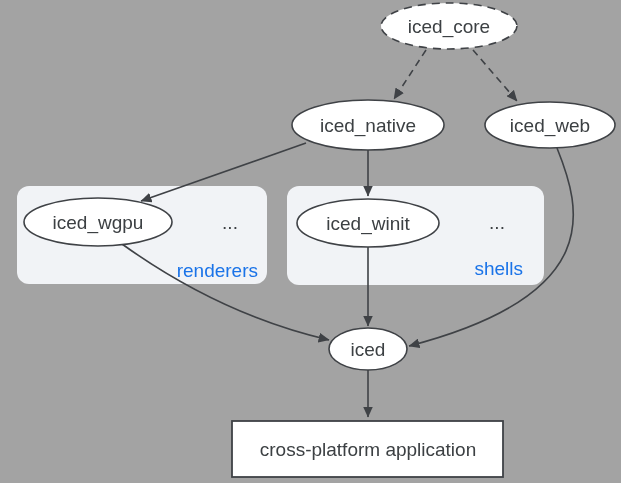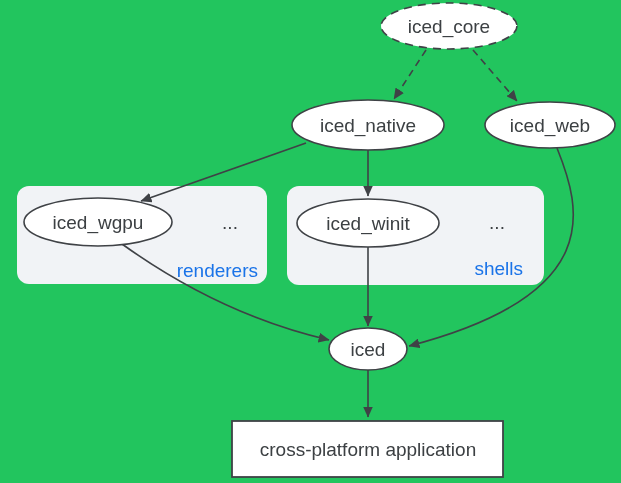--- a/index.html
+++ b/index.html
@@ -8,21 +8,21 @@
     background: #ffffff;
     width: 621px;
     height: 483px;
     overflow: hidden;
     font-family: "Liberation Sans", sans-serif;
   }
   .stage {
     position: relative;
     width: 621px;
     height: 483px;
-    background: #22c55e;
+    background: #a3a3a3;
   }
   svg text {
     font-family: "Liberation Sans", sans-serif;
     font-size: 19px;
     fill: #3c4043;
   }
   .group-box { fill: #f1f3f6; stroke: none; }
   .node { fill: #ffffff; stroke: #3f4246; stroke-width: 1.6; }
   .node.dashed { stroke-dasharray: 8 6; }
   .edge { fill: none; stroke: #3f4246; stroke-width: 1.6; }

